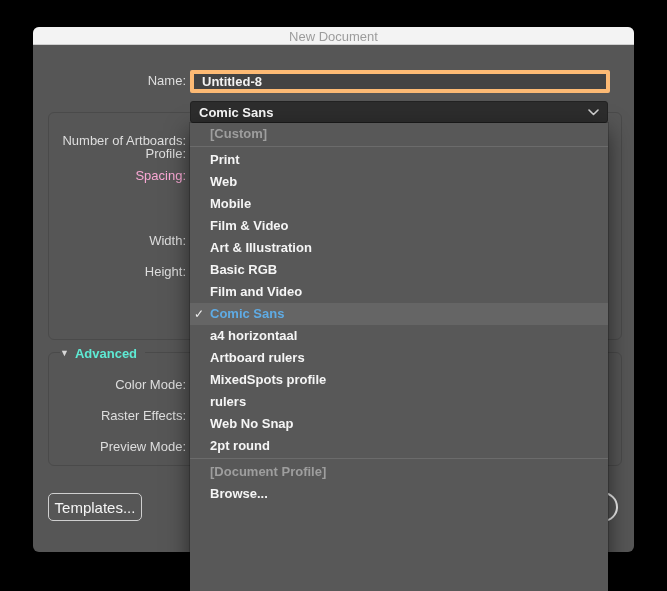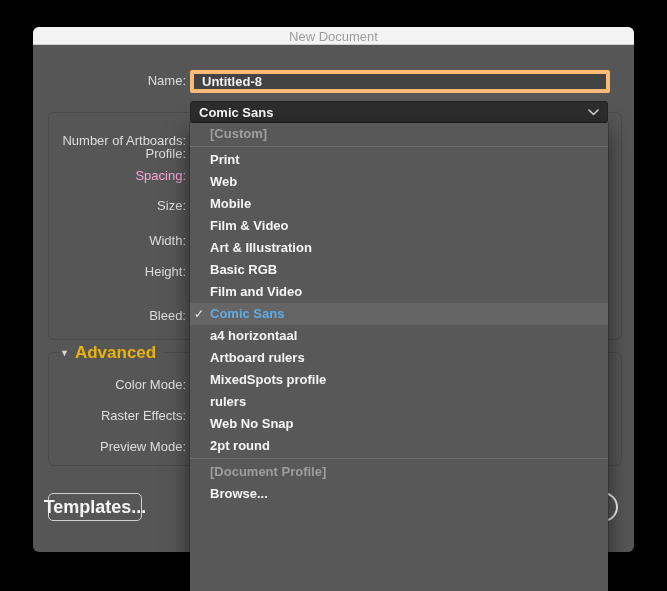--- a/index.html
+++ b/index.html
@@ -44,27 +44,26 @@
   }
   .profile-select .value { color:#fafafa; font-size:13px; font-weight:bold; }
   .profile-select .chev { margin-left:auto; display:flex; align-items:center; }
 
   .advanced-header {
     position:absolute; left:27px; top:317px; height:18px;
     display:flex; align-items:center; gap:6px;
     background:#565656; padding-right:8px; z-index:3;
   }
   .advanced-header .tri { color:#d8d8d8; font-size:9px; line-height:9px; }
-  .advanced-header .txt { color:#eab308; font-size:17px; font-weight:bold; }
+  .advanced-header .txt { color:#5eead4; font-size:13px; font-weight:bold; }
 
   .btn {
     position:absolute; display:flex; align-items:center; justify-content:center;
-    color:#f5f5f5; font-size:18px; background:transparent; cursor:default;
+    color:#f5f5f5; font-size:15px; background:transparent; cursor:default;
     white-space:nowrap;
-    font-weight:bold;
   }
   #btn-templates { left:15px; top:466px; width:94px; height:28px;
     border:1px solid #cfcfcf; border-radius:5px; }
   #btn-cancel { left:392px; top:466px; width:92px; height:28px;
     border:1.5px solid #e4e4e4; border-radius:14px; }
   #btn-ok { left:494px; top:465px; width:91px; height:30px;
     border:2.5px solid #f0f0f0; border-radius:15px; }
 
   .dropdown {
     position:absolute; left:157px; top:96px; width:418px; height:496px;
@@ -108,24 +107,22 @@
     <span class="value">Comic Sans</span>
     <span class="chev">
       <svg width="11" height="7" viewBox="0 0 11 7">
           <polyline points="1,1 5.5,5.5 10,1" fill="none" stroke="#d0d0d0" stroke-width="1.6" stroke-linecap="round" stroke-linejoin="round"></polyline>
         </svg>
     </span>
   </div>
 
   <div class="field-label" style="top:104px;">Number of Artboards:</div>
   <div class="field-label dim" style="top:139px;">Spacing:</div>
-  <div class="field-label" style="top:169px;">Size:</div>
   <div class="field-label" style="top:204px;">Width:</div>
   <div class="field-label" style="top:235px;">Height:</div>
-  <div class="field-label" style="top:279px;">Bleed:</div>
 
   <div class="advanced-header">
     <span class="tri">▼</span>
     <span class="txt">Advanced</span>
   </div>
 
   <div class="field-label" style="top:348px;">Color Mode:</div>
   <div class="field-label" style="top:379px;">Raster Effects:</div>
   <div class="field-label" style="top:410px;">Preview Mode:</div>
 

